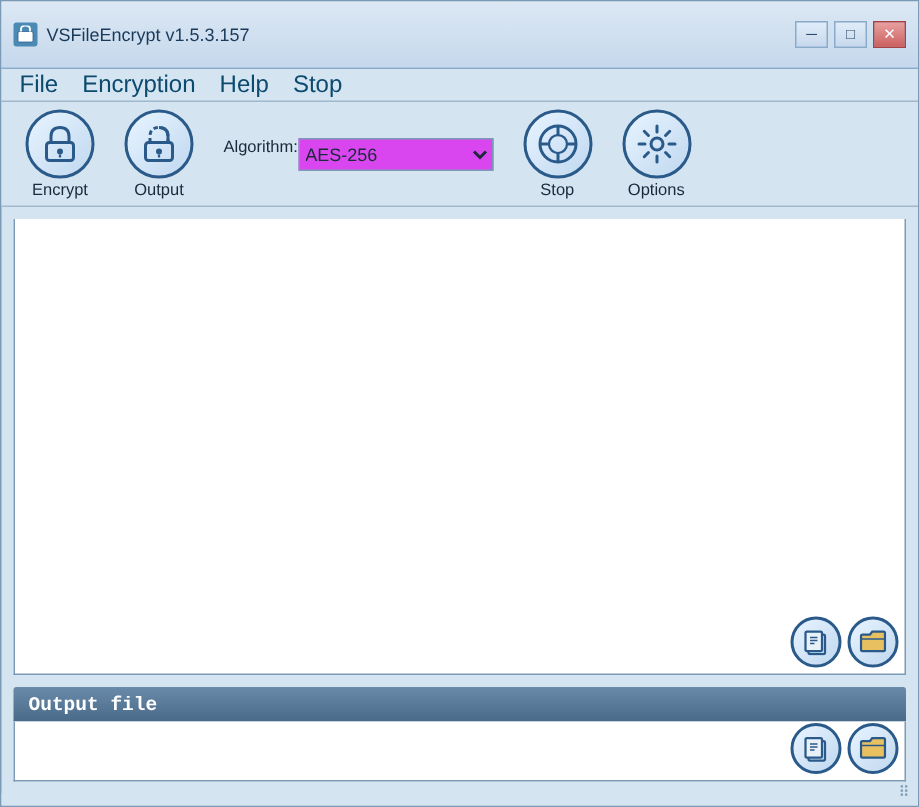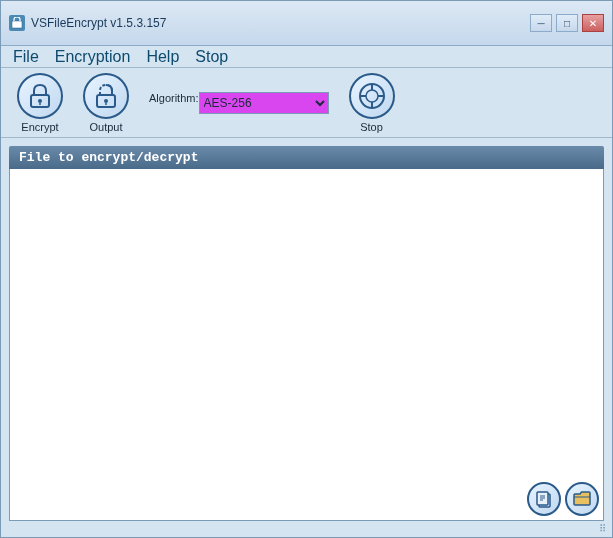--- a/index.html
+++ b/index.html
@@ -328,27 +328,35 @@
           <line x1="14" y1="2" x2="14" y2="8" stroke="#2a5a8a" stroke-width="2"></line>
           <line x1="14" y1="20" x2="14" y2="26" stroke="#2a5a8a" stroke-width="2"></line>
           <line x1="2" y1="14" x2="8" y2="14" stroke="#2a5a8a" stroke-width="2"></line>
           <line x1="20" y1="14" x2="26" y2="14" stroke="#2a5a8a" stroke-width="2"></line>
         </svg>
       </div>
       <span class="tool-label">Stop</span>
     </div>
 
 
+    <div class="tool-btn">
+      <div class="tool-icon">
+        <svg width="28" height="28" viewBox="0 0 28 28">
+          <circle cx="14" cy="14" r="4" fill="none" stroke="#2a5a8a" stroke-width="2"></circle>
+          <path d="M14 2 L14 6 M14 22 L14 26 M2 14 L6 14 M22 14 L26 14 M5.5 5.5 L8.3 8.3 M19.7 19.7 L22.5 22.5 M22.5 5.5 L19.7 8.3 M8.3 19.7 L5.5 22.5" stroke="#2a5a8a" stroke-width="2" stroke-linecap="round"></path>
+        </svg>
+      </div>
+      <span class="tool-label">Options</span>
+    </div>
 
   </div>
 
   <div class="content">
 
     <div class="section">
-      <div class="section-header">File to encrypt/decrypt</div>
       <div class="section-body">
         <textarea class="file-input" style=""></textarea>
         <div class="section-actions">
           <div class="action-btn">
             <svg width="18" height="18" viewBox="0 0 18 18">
               <rect x="4" y="4" width="11" height="13" rx="1" fill="none" stroke="#2a5a8a" stroke-width="1.5"></rect>
               <rect x="2" y="2" width="11" height="13" rx="1" fill="#e8f0f8" stroke="#2a5a8a" stroke-width="1.5"></rect>
               <line x1="5" y1="6" x2="10" y2="6" stroke="#2a5a8a" stroke-width="1"></line>
               <line x1="5" y1="8" x2="10" y2="8" stroke="#2a5a8a" stroke-width="1"></line>
               <line x1="5" y1="10" x2="8" y2="10" stroke="#2a5a8a" stroke-width="1"></line>
@@ -357,20 +365,43 @@
           <div class="action-btn">
             <svg width="18" height="18" viewBox="0 0 18 18">
               <path d="M1 5 Q1 4 2 4 H7 L8.5 2 H16 Q17 2 17 3 V14 Q17 15 16 15 H2 Q1 15 1 14 Z" fill="#e8c060" stroke="#2a5a8a" stroke-width="1.5"></path>
               <path d="M1 7 H17" stroke="#2a5a8a" stroke-width="1"></path>
             </svg>
           </div>
         </div>
       </div>
     </div>
 
+    <div class="section output-section">
+      <div class="section-header">Output file</div>
+      <div class="section-body output-body">
+        <input type="text" class="file-input" style="height: auto; align-self: center;">
+        <div class="section-actions">
+          <div class="action-btn">
+            <svg width="18" height="18" viewBox="0 0 18 18">
+              <rect x="4" y="4" width="11" height="13" rx="1" fill="none" stroke="#2a5a8a" stroke-width="1.5"></rect>
+              <rect x="2" y="2" width="11" height="13" rx="1" fill="#e8f0f8" stroke="#2a5a8a" stroke-width="1.5"></rect>
+              <line x1="5" y1="6" x2="10" y2="6" stroke="#2a5a8a" stroke-width="1"></line>
+              <line x1="5" y1="8" x2="10" y2="8" stroke="#2a5a8a" stroke-width="1"></line>
+              <line x1="5" y1="10" x2="8" y2="10" stroke="#2a5a8a" stroke-width="1"></line>
+            </svg>
+          </div>
+          <div class="action-btn">
+            <svg width="18" height="18" viewBox="0 0 18 18">
+              <path d="M1 5 Q1 4 2 4 H7 L8.5 2 H16 Q17 2 17 3 V14 Q17 15 16 15 H2 Q1 15 1 14 Z" fill="#e8c060" stroke="#2a5a8a" stroke-width="1.5"></path>
+              <path d="M1 7 H17" stroke="#2a5a8a" stroke-width="1"></path>
+            </svg>
+          </div>
+        </div>
+      </div>
+    </div>
 
   </div>
 
   <div style="height:8px; background:#d4e4f0; position:relative;">
     <div class="resize-handle">⠿</div>
   </div>
 
 </div>
 
 </body></html>

